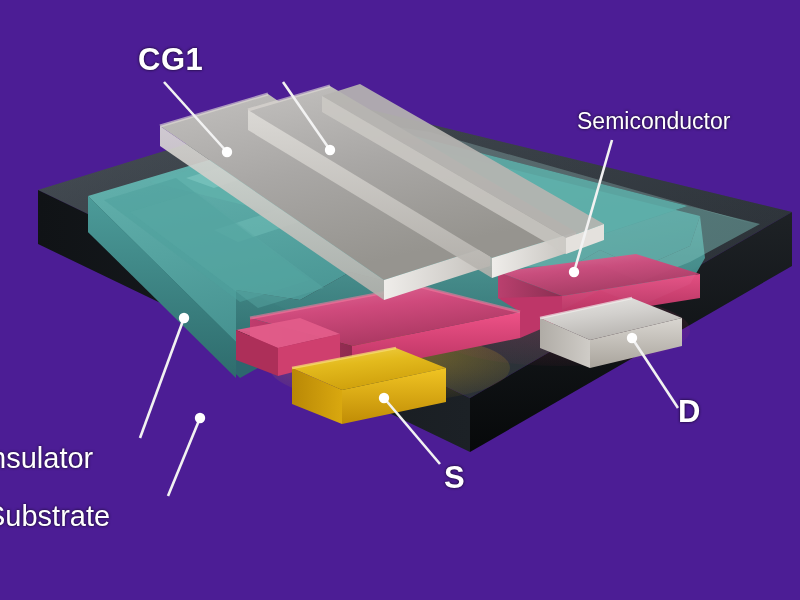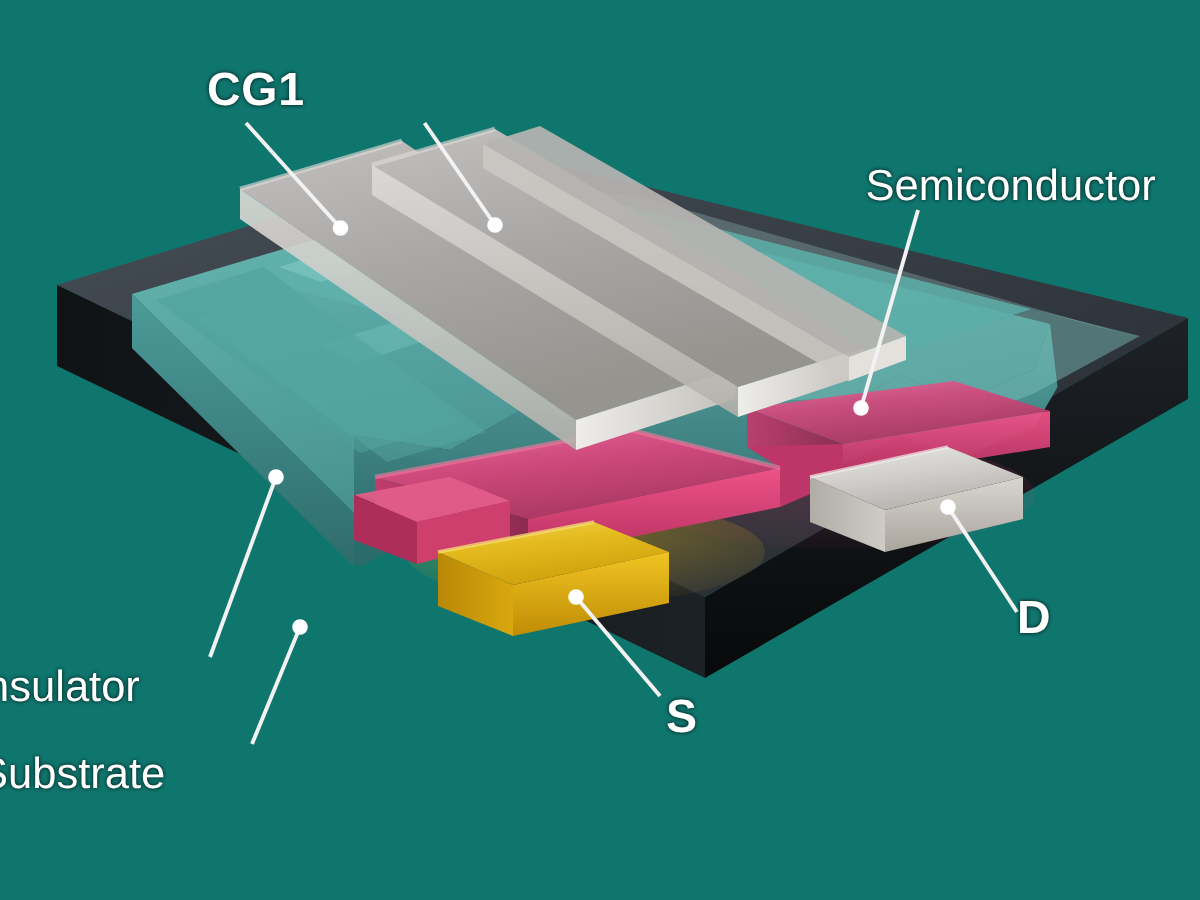--- a/index.html
+++ b/index.html
@@ -5,21 +5,21 @@
 <style>
   html, body {
     margin: 0;
     padding: 0;
     background: #000000;
   }
   #stage {
     position: relative;
     width: 800px;
     height: 600px;
-    background: #0f766e;
+    background: #4c1d95;
     overflow: hidden;
     font-family: "Liberation Sans", sans-serif;
   }
   #scene-svg {
     position: absolute;
     left: 0;
     top: 0;
     width: 800px;
     height: 600px;
     display: block;
@@ -31,21 +31,21 @@
     white-space: nowrap;
     line-height: 1;
     text-shadow: 0 0 3px rgba(0,0,0,0.85);
     user-select: none;
   }
   .lbl-bold {
     font-weight: bold;
   }
   #label-cg1 { left: 138px; top: 44px;  font-size: 31px; font-weight: bold; letter-spacing: 0.5px; }
   #label-cg2 { left: 252px; top: 44px;  font-size: 31px; font-weight: bold; letter-spacing: 0.5px; }
-  #label-semiconductor { left: 577px; top: 110px; font-size: 29px; font-weight: normal; }
+  #label-semiconductor { left: 577px; top: 110px; font-size: 23px; font-weight: normal; }
   #label-insulator { left: -18px; top: 444px; font-size: 29px; font-weight: normal; }
   #label-substrate { left: -14px; top: 502px; font-size: 29px; font-weight: normal; }
   #label-s { left: 444px; top: 462px; font-size: 31px; font-weight: bold; }
   #label-d { left: 678px; top: 396px; font-size: 31px; font-weight: bold; }
 </style>
 </head>
 <body>
 
 <div id="stage">
 

